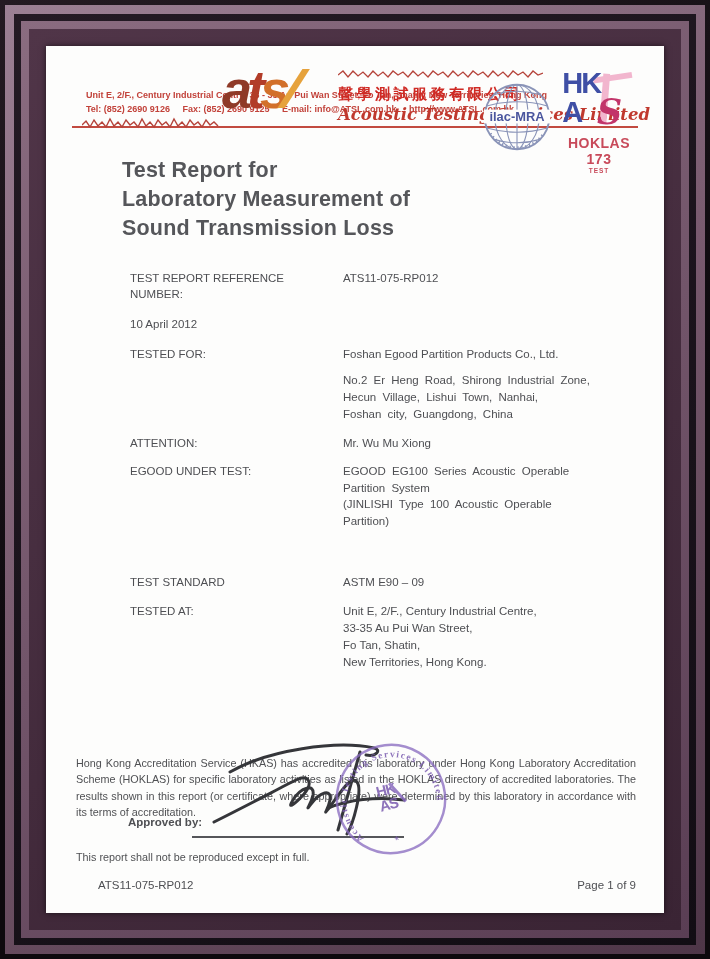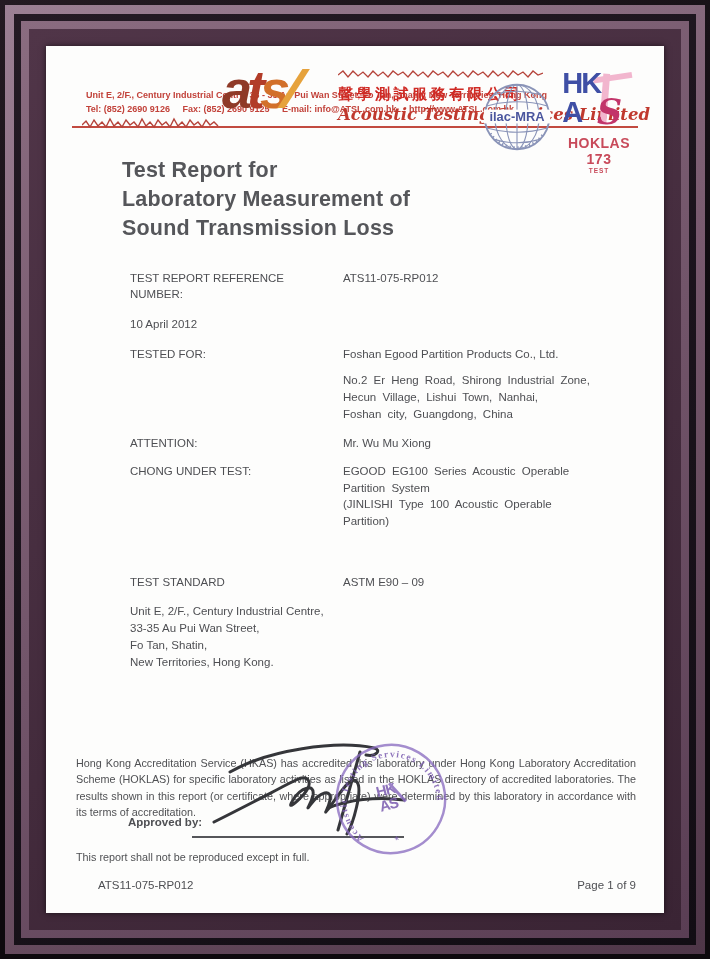--- a/index.html
+++ b/index.html
@@ -151,31 +151,32 @@
           <div class="label"></div>
           <div class="val">No.2 Er Heng Road, Shirong Industrial Zone,
 Hecun Village, Lishui Town, Nanhai,
 Foshan city, Guangdong, China</div>
         </div>
         <div class="row mb11">
           <div class="label">ATTENTION:</div>
           <div class="val">Mr. Wu Mu Xiong</div>
         </div>
         <div class="row spread mb44">
-          <div class="label">CHONG UNDER TEST:</div>
+          <div class="label">EGOOD UNDER TEST:</div>
           <div class="val">EGOOD EG100 Series Acoustic Operable
 Partition System
 (JINLISHI Type 100 Acoustic Operable
 Partition)</div>
         </div>
         <div class="row">
           <div class="label">TEST STANDARD</div>
           <div class="val">ASTM E90 – 09</div>
         </div>
         <div class="row mb0">
+          <div class="label">TESTED AT:</div>
           <div class="val">Unit E, 2/F., Century Industrial Centre,
 33-35 Au Pui Wan Street,
 Fo Tan, Shatin,
 New Territories, Hong Kong.</div>
         </div>
       </div>
 
       <div class="sig">
         <svg class="sig-svg" width="208" height="104" viewBox="0 0 208 104">
           <g fill="none" stroke="#35363a" stroke-width="3" stroke-linecap="round">

